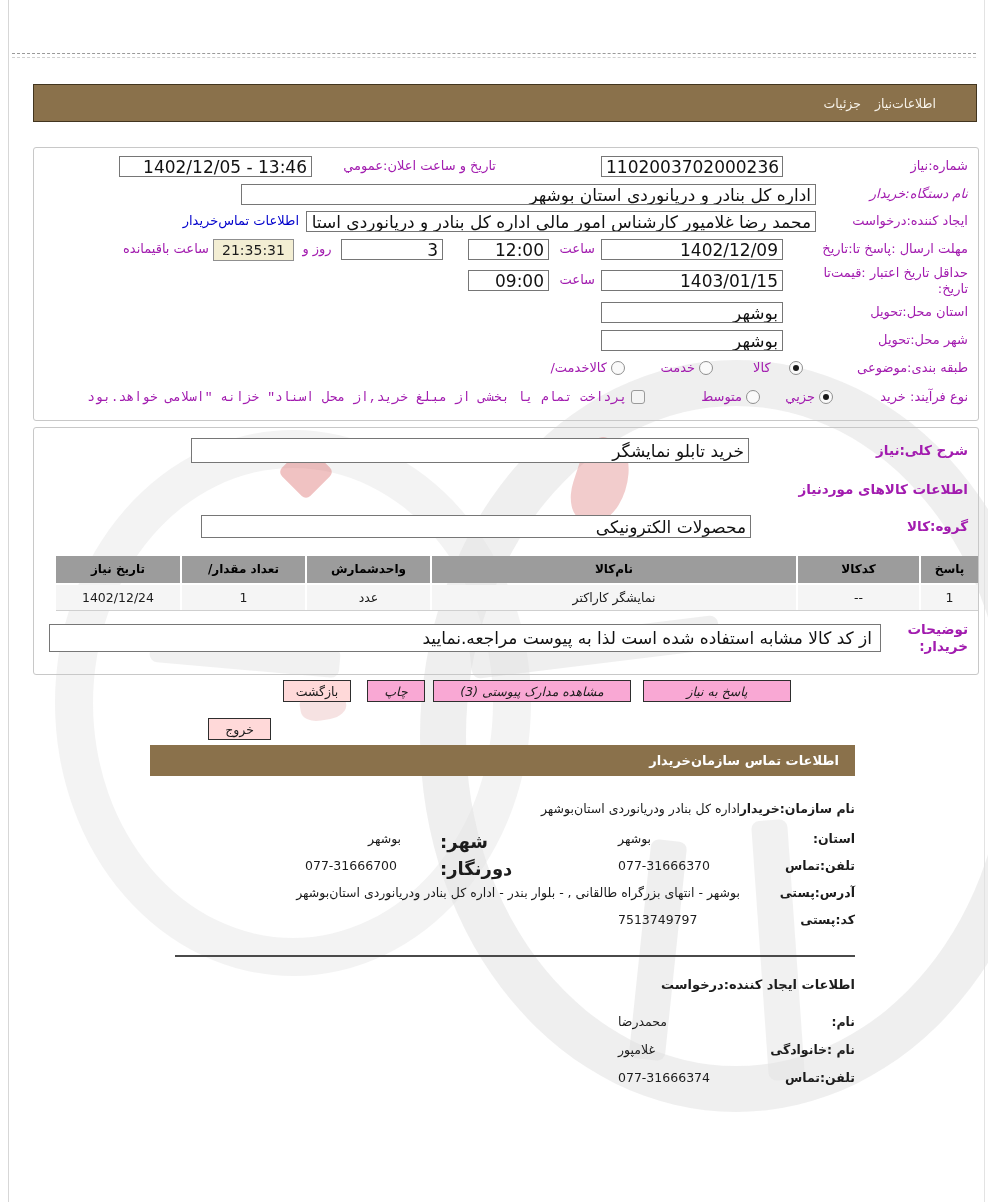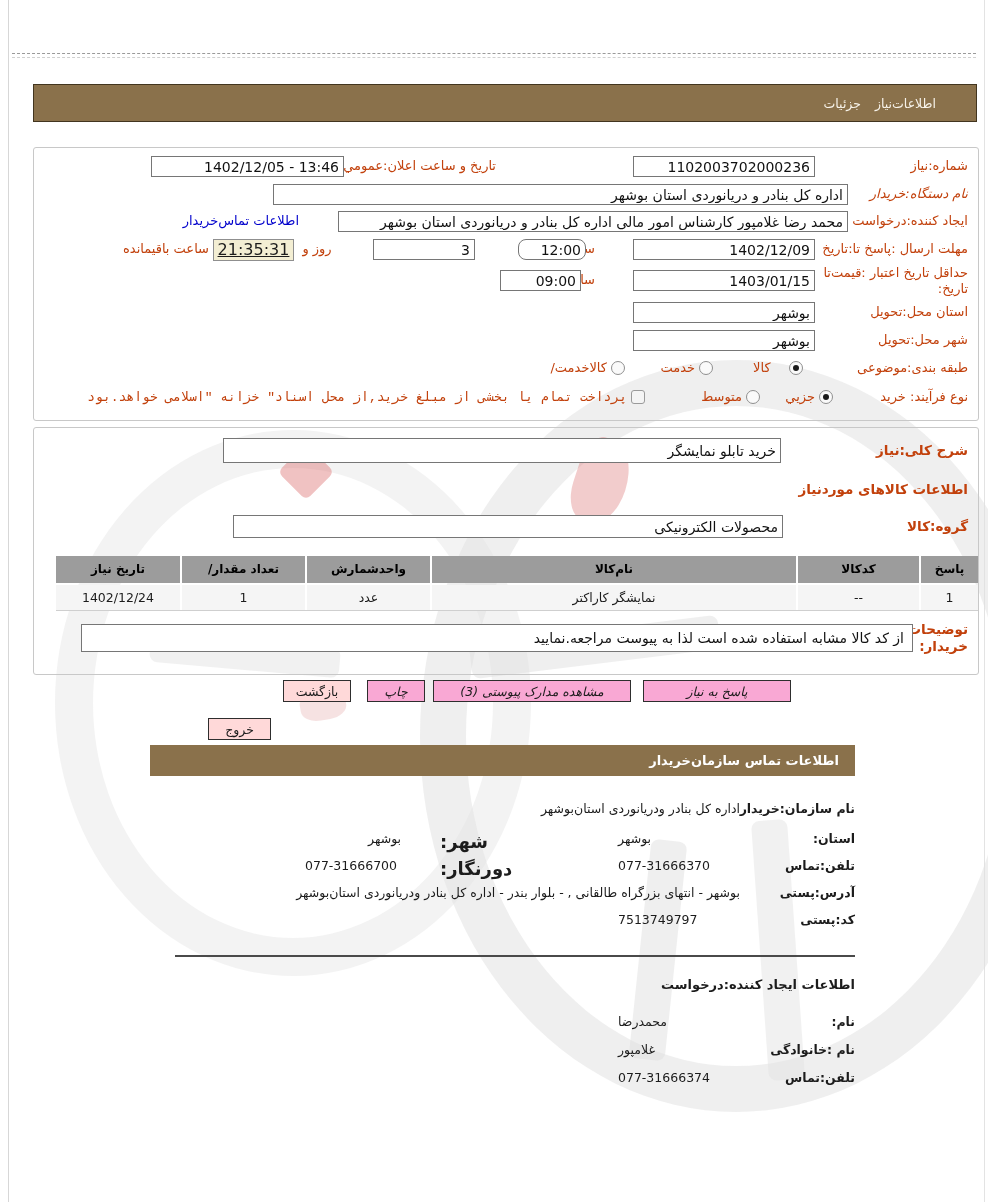--- a/index.html
+++ b/index.html
@@ -29,28 +29,28 @@
   .bar1{left:33px;top:84px;width:944px;height:38px;border:1px solid #42351f;
         display:flex;flex-direction:row-reverse;align-items:center;direction:ltr;box-sizing:border-box;}
   .tab{color:#f7f3ea;font-size:12.5px;padding:0 7px;cursor:pointer;}
   .tab.first{margin-right:33px;}
   .bar2{left:150px;top:745px;width:705px;height:31px;color:#fff;font-weight:bold;
         font-size:13px;direction:rtl;display:flex;align-items:center;padding-right:16px;box-sizing:border-box;}
   
   .box{border:1px solid #c8c8c8;border-radius:3px;background:rgba(255,255,255,0.0);}
   .box1{left:33px;top:147px;width:944px;height:272px;}
   .box2{left:33px;top:427px;width:944px;height:246px;}
-  .lbl{position:absolute;direction:rtl;white-space:nowrap;color:#c2410c;}
+  .lbl{position:absolute;direction:rtl;white-space:nowrap;color:#a21caf;}
   .lbl.r{right:10px;}
   .inp{position:absolute;border:1px solid #767676;background:#fff;box-sizing:border-box;
-       font-family:"DejaVu Sans",sans-serif;font-size:14px;color:#111;
-       direction:rtl;text-align:right;padding:0 4px;height:21px;margin-left:32px;}
+       font-family:"DejaVu Sans",sans-serif;font-size:17px;color:#111;
+       direction:rtl;text-align:right;padding:0 4px;height:21px;}
   .inp.ltr{direction:ltr;text-align:right;}
   .countdown{position:absolute;border:1px solid #8f8f8f;background:#f3eed3;height:20px;
-             line-height:20px;text-align:center;font-size:16px;direction:ltr;text-decoration:underline;}
+             line-height:20px;text-align:center;font-size:14px;direction:ltr;}
   .link{color:#0000cc;cursor:pointer;}
   .radio{position:absolute;width:12px;height:12px;border-radius:50%;border:1px solid #8f8f8f;
          background:#fafafa;box-sizing:content-box;cursor:pointer;}
   .radio.sel::after{content:'';display:block;width:6px;height:6px;margin:3px;border-radius:50%;background:#1a1a1a;}
   .checkbox{position:absolute;width:12px;height:12px;border:1px solid #9a9a9a;border-radius:3px;
             background:#f4f4f4;cursor:pointer;}
   .bold{font-weight:bold;}
   
   .gtable{position:absolute;left:22px;top:128px;width:922px;direction:rtl;border-bottom:1px solid #cfcfcf;}
   .grow{display:grid;grid-template-columns:57px 121px 364px 123px 123px 1fr;gap:2px;background:#fff;}
@@ -105,21 +105,21 @@
   <span class="lbl r" style="top:38px;font-style:italic;">نام دستگاه:خریدار</span>
   <input class="inp" style="left: 207px; top: 36px; width: 575px;" readonly="" value="اداره کل بنادر و دریانوردی استان بوشهر">
 
   <span class="lbl r" style="top:65px;">ایجاد کننده:درخواست</span>
   <input class="inp" style="left: 272px; top: 63px; width: 510px;" readonly="" value="محمد رضا غلامپور کارشناس امور مالی اداره کل بنادر و دریانوردی استان بوشهر">
   <span class="lbl link" style="left:133px;width:132px;top:65px;text-align:right;">اطلاعات تماس‌خریدار</span>
 
   <span class="lbl r" style="top:93px;">مهلت ارسال :پاسخ تا:تاریخ</span>
   <input class="inp ltr" style="left: 567px; top: 91px; width: 182px;" readonly="" value="1402/12/09">
   <span class="lbl" style="left:523px;width:38px;top:93px;text-align:right;">ساعت</span>
-  <input class="inp ltr" style="left: 452px; top: 91px; width: 68px; border-radius: 8px;" readonly="" value="12:00">
+  <input class="inp ltr" style="left: 434px; top: 91px; width: 81px;" readonly="" value="12:00">
   <input class="inp ltr" style="left: 307px; top: 91px; width: 102px;" readonly="" value="3">
   <span class="lbl" style="left:262px;width:42px;top:93px;text-align:center;">روز و</span>
   <span class="countdown" style="left:179px;top:91px;width:79px;">21:35:31</span>
   <span class="lbl" style="left:40px;width:135px;top:93px;text-align:right;">ساعت باقیمانده</span>
 
   <span class="lbl r two-line" style="top:117px;white-space:normal;width:165px;"><span>حداقل تاریخ اعتبار :قیمت‌تا</span><br><span>تاریخ:</span></span>
   <input class="inp ltr" style="left: 567px; top: 122px; width: 182px;" readonly="" value="1403/01/15">
   <span class="lbl" style="left:523px;width:38px;top:124px;text-align:right;">ساعت</span>
   <input class="inp ltr" style="left: 434px; top: 122px; width: 81px;" readonly="" value="09:00">
 

